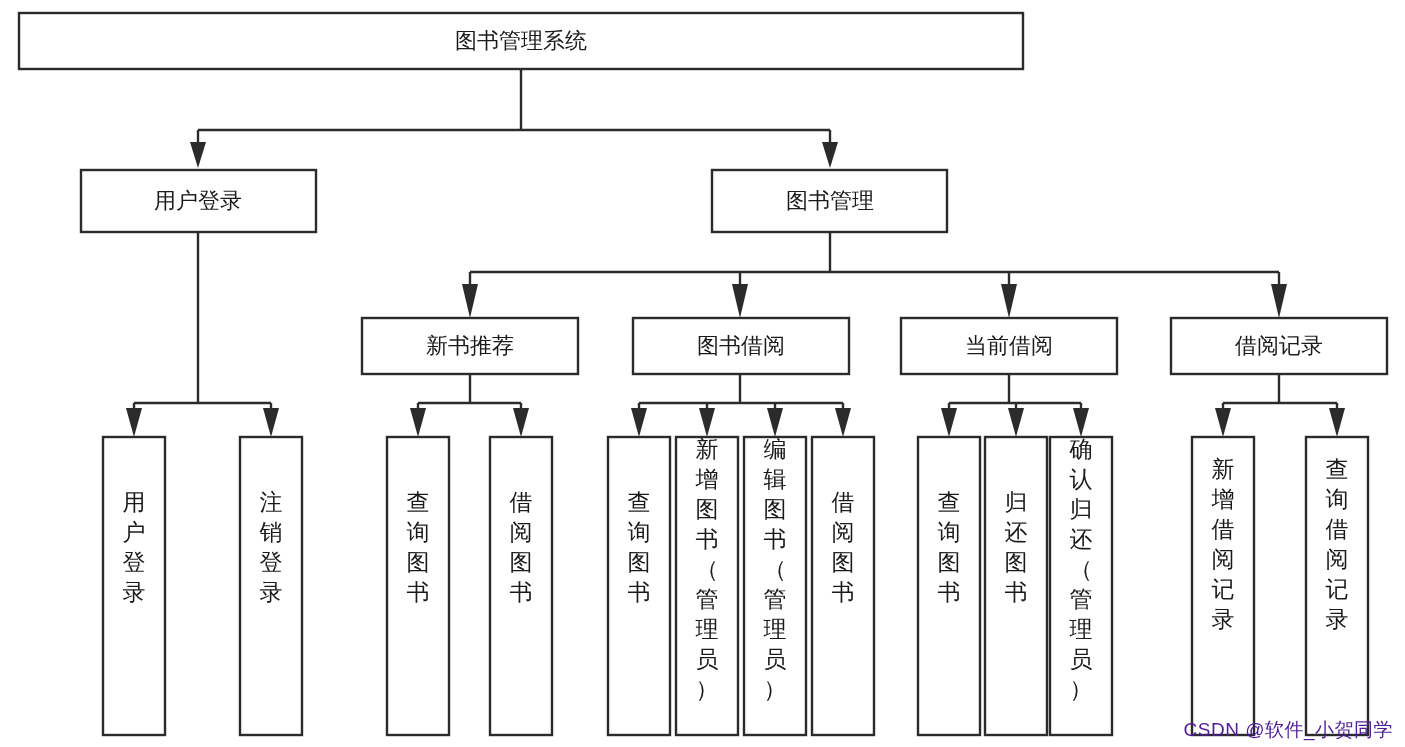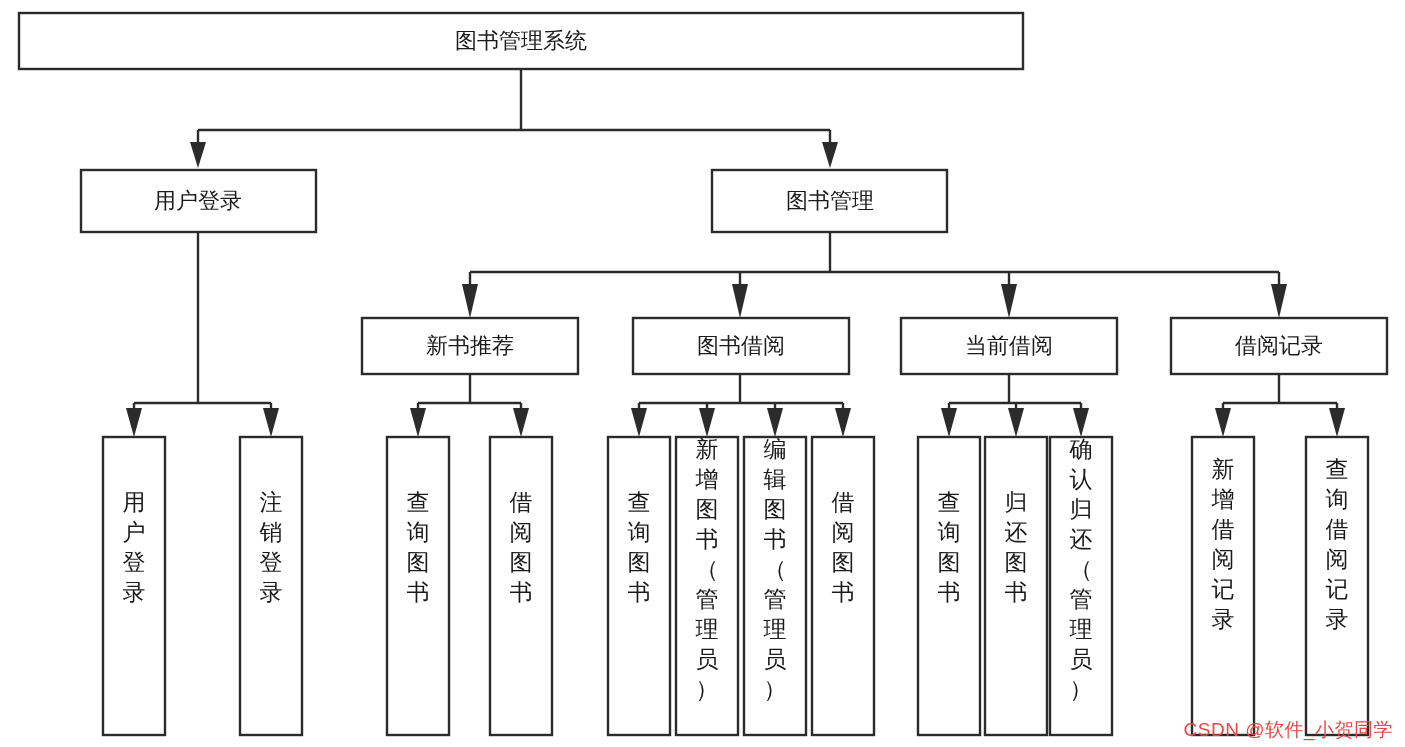--- a/index.html
+++ b/index.html
@@ -53,21 +53,21 @@
     font-size: 23px;
     fill: #1a1a1a;
     text-anchor: middle;
   }
   .watermark-text {
     position: absolute;
     right: 12px;
     bottom: 4px;
     font-family: "Liberation Sans", "DejaVu Sans", sans-serif;
     font-size: 19px;
-    color: #ef4444;
+    color: #4c1d95;
     white-space: nowrap;
     letter-spacing: 0.5px;
     user-select: none;
   }
 </style>
 </head>
 <body>
 
 <div id="diagram-root">
 

